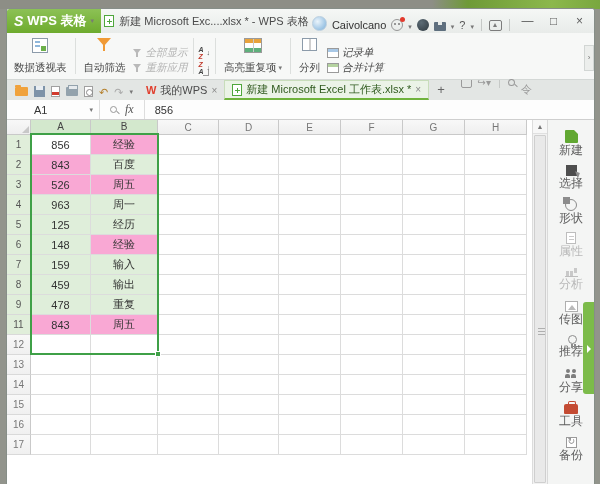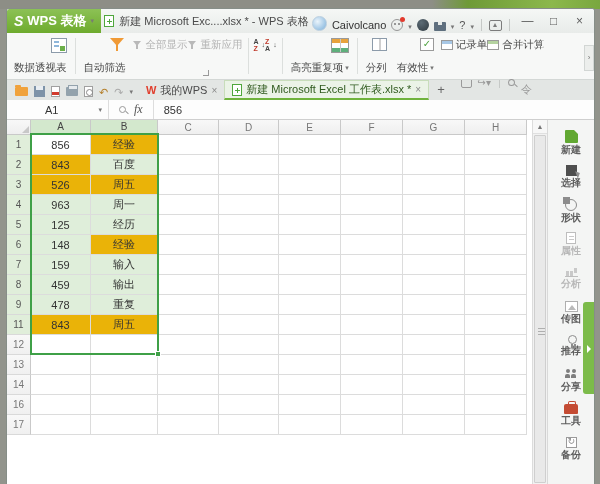--- a/index.html
+++ b/index.html
@@ -46,23 +46,23 @@
   .ribbontabs { height:21px; background:#EDF0EE; display:flex; padding-left:12px;
     font-size:12px; color:#3A3A3A; flex:0 0 auto; }
   .rtab { padding:0 11px; line-height:21px; white-space:nowrap; }
   .rtab.active { background:#F7F8F7; border:1px solid #D9DDDB; border-bottom:none; color:#222; }
 
   
   .ribbon { height:47px; background:#F7F8F7; border-bottom:1px solid #D4D8D6;
     display:flex; align-items:stretch; padding:2px 0 2px 2px; position:relative;
     flex:0 0 auto; overflow:hidden; font-size:10.5px; color:#4A4A4A; }
   .rsep { width:1px; background:#DCDFDD; margin:3px 3px; flex:0 0 auto; }
-  .rbig { display:flex; flex-direction:column; align-items:flex-end; justify-content:space-between;
+  .rbig { display:flex; flex-direction:column; align-items:center; justify-content:space-between;
     padding:3px 5px 2px; white-space:nowrap; flex:0 0 auto; }
-  .rcol { display:flex; flex-direction:row; justify-content:flex-end; padding:2px 2px; flex:0 0 auto; }
+  .rcol { display:flex; flex-direction:column; justify-content:flex-end; padding:2px 2px; flex:0 0 auto;font-style:italic; }
   .rsmall { display:flex; align-items:center; gap:3px; white-space:nowrap; height:15px; }
   .dis { color:#B3B3B3; }
   .lblrow { display:flex; align-items:center; gap:2px; }
 
   
   .i-pivot { width:16px; height:15px; background:#fff; border:1px solid #8C9BAA; position:relative; }
   .i-pivot::before { content:""; position:absolute; left:2px; top:2px; width:5px; height:2px; background:#8FB7DB; box-shadow:0 4px 0 #8FB7DB; }
   .i-pivot::after { content:""; position:absolute; right:1px; bottom:1px; width:5px; height:5px; background:#6CB04A; }
   .i-funnel { position:relative; width:16px; height:15px; }
   .i-funnel::before { content:""; position:absolute; left:0; top:0; border-left:7px solid transparent;
@@ -121,21 +121,21 @@
   .newtab { padding:0 8px 3px; color:#666; font-size:13px; }
   .tabrow-right { margin-left:auto; display:flex; align-items:center; gap:6px; padding:0 8px 3px; color:#8C8C8C; }
   .ic-msg { width:11px; height:11px; border:1px solid #9A9A9A; border-radius:2px; }
   .ic-fwd { color:#9A9A9A; font-size:10px; }
   .ic-mag { width:7px; height:7px; border:1px solid #9A9A9A; border-radius:50%; position:relative; display:inline-block; }
   .ic-mag::after { content:""; position:absolute; left:5px; top:5px; width:4px; height:1px; background:#9A9A9A; transform:rotate(45deg); }
   .findhint { color:#999; font-size:11px; }
 
   
   .formulabar { height:20px; background:#FDFDFD; border-bottom:1px solid #CFCFCF; display:flex; align-items:center; flex:0 0 auto; font-size:11px; }
-  .namebox { width:102px; height:100%; display:flex; align-items:center; border-right:1px solid #DDD; padding-left:38px; color:#333; position:relative; }
+  .namebox { width:93px; height:100%; display:flex; align-items:center; border-right:1px solid #DDD; padding-left:27px; color:#333; position:relative; }
   .namebox .car { position:absolute; right:6px; }
   .fxzone { display:flex; align-items:center; gap:8px; padding:0 10px; border-right:1px solid #DDD; height:100%; }
   .fx { font-style:italic; font-family:"Liberation Serif","DejaVu Serif",serif; color:#555; font-size:12px; }
   .fvalue { padding-left:10px; color:#333; }
 
   
   .gridarea { flex:1; display:flex; position:relative; overflow:hidden; background:#fff; }
   .gridwrap { flex:1; position:relative; overflow:hidden; }
   table.grid { border-collapse:separate; border-spacing:0; table-layout:fixed; width:520px; }
   .grid th, .grid td { font-weight:normal; overflow:hidden; white-space:nowrap; }
@@ -143,40 +143,40 @@
     border-bottom:1px solid #C9C9C9; font-size:10px; color:#777; text-align:center; line-height:13px; }
   .grid thead th.hsel { background:#D3E8CD; color:#444; border-bottom:2px solid #3FA047; }
   .corner { position:relative; }
   .corner::after { content:""; position:absolute; right:1px; bottom:1px;
     border-left:7px solid transparent; border-bottom:7px solid #C8C8C8; }
   .grid tbody th { height:20px; background:linear-gradient(#F8F8F8,#F0F0F0); border-right:1px solid #C9C9C9;
     border-bottom:1px solid #D9D9D9; font-size:10px; color:#777; text-align:center; }
   .grid tbody th.rsel { background:#E0EEDA; color:#555; }
   .grid td { height:20px; border-right:1px solid #DCDCDC; border-bottom:1px solid #DCDCDC;
     font-size:11px; color:#333; text-align:center; background:#fff; }
-  td.c-o { background:#eab308; }
+  td.c-o { background:#f9a8d4; }
   td.c-g { background:#DFEEDA; }
   td.c-w { background:#FFFFFF; }
   .selbox { position:absolute; left:23px; top:13px; width:129px; height:222px;
     border:2px solid #3FA047; pointer-events:none; }
   .fillhandle { position:absolute; left:148px; top:231px; width:6px; height:6px;
     background:#3FA047; border:1px solid #fff; pointer-events:none; }
 
   
   .vscroll { width:15px; background:#F2F2F2; border-left:1px solid #DCDCDC; display:flex; flex-direction:column; flex:0 0 auto; }
   .scr-up { height:14px; text-align:center; font-size:7px; color:#777; line-height:14px; background:#F7F7F7; border-bottom:1px solid #E0E0E0; }
   .scr-thumb { margin:1px 1px; flex:1; background:#E9E9E9; border:1px solid #CFCFCF; border-radius:1px; position:relative; }
   .scr-thumb::after { content:""; position:absolute; left:3px; top:192px; width:7px; height:1px; background:#AFAFAF;
     box-shadow:0 3px 0 #AFAFAF, 0 6px 0 #AFAFAF; }
 
   
   .sidebar { width:47px; background:#F4F5F4; border-left:1px solid #D9D9D9; flex:0 0 auto;
     display:flex; flex-direction:column; align-items:center; padding-top:10px; gap:4px; position:relative; }
   .sb-item { width:34px; display:flex; flex-direction:column; align-items:center; gap:2px; height:30px; }
-  .sb-label { font-size:10px; color:#5E5E5E; line-height:10px; white-space:nowrap;font-weight:bold; }
+  .sb-label { font-size:12px; color:#5E5E5E; line-height:10px; white-space:nowrap; }
   .sb-item.disabled .sb-label { color:#B8B8B8; }
   .sb-ic { width:13px; height:13px; position:relative; display:inline-block; }
   .ic-newdoc { background:#61A832; border-radius:1px; }
   .ic-newdoc::after { content:""; position:absolute; right:0; top:0; border-left:4px solid transparent; border-top:4px solid #F4F5F4; }
   .ic-select { background:#4E4E4E; width:11px; height:11px; margin-top:1px; }
   .ic-select::after { content:""; position:absolute; right:-2px; bottom:-2px; border-left:5px solid transparent; border-top:6px solid #909090; transform:rotate(20deg); }
   .ic-shapes { width:12px; height:12px; border:1px solid #8C8C8C; border-radius:50%; margin-top:1px; }
   .ic-shapes::after { content:""; position:absolute; left:-3px; top:-3px; width:7px; height:7px; background:#8C8C8C; }
   .ic-props { width:10px; height:12px; border:1px solid #BDBDBD; background:#fff; }
   .ic-props::after { content:""; position:absolute; left:2px; top:3px; width:5px; height:1px; background:#C9C9C9; box-shadow:0 3px 0 #C9C9C9; }
@@ -277,27 +277,20 @@
       <span class="lblrow">
           <span>高亮重复项</span>
           <span class="car">▾</span>
         </span>
     </div>
     <div class="rsep"></div>
     <div class="rbig">
       <span class="i-cols"></span>
       <span>分列</span>
     </div>
-    <div class="rbig">
-      <span class="i-valid"></span>
-      <span class="lblrow">
-          <span>有效性</span>
-          <span class="car">▾</span>
-        </span>
-    </div>
     <div class="rcol">
       <div class="rsmall">
         <span class="i-gsm"></span>
         <span>记录单</span>
       </div>
       <div class="rsmall">
         <span class="i-merge"></span>
         <span>合并计算</span>
       </div>
     </div>
@@ -515,20 +508,31 @@
               <td class="c-w"></td>
               <td class="c-w"></td>
               <td class="c-w"></td>
               <td class="c-w"></td>
               <td class="c-w"></td>
               <td class="c-w"></td>
               <td class="c-w"></td>
               <td class="c-w"></td>
             </tr>
             <tr>
+              <th>15</th>
+              <td class="c-w"></td>
+              <td class="c-w"></td>
+              <td class="c-w"></td>
+              <td class="c-w"></td>
+              <td class="c-w"></td>
+              <td class="c-w"></td>
+              <td class="c-w"></td>
+              <td class="c-w"></td>
+            </tr>
+            <tr>
               <th>16</th>
               <td class="c-w"></td>
               <td class="c-w"></td>
               <td class="c-w"></td>
               <td class="c-w"></td>
               <td class="c-w"></td>
               <td class="c-w"></td>
               <td class="c-w"></td>
               <td class="c-w"></td>
             </tr>

